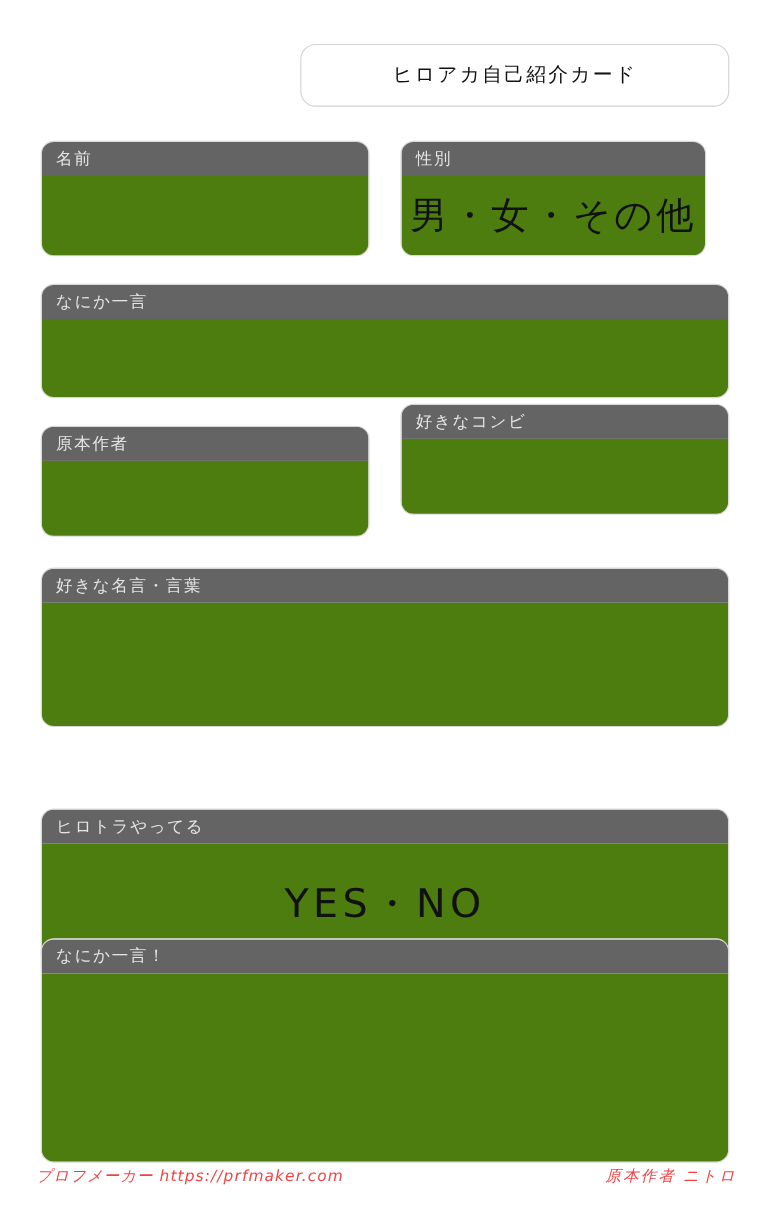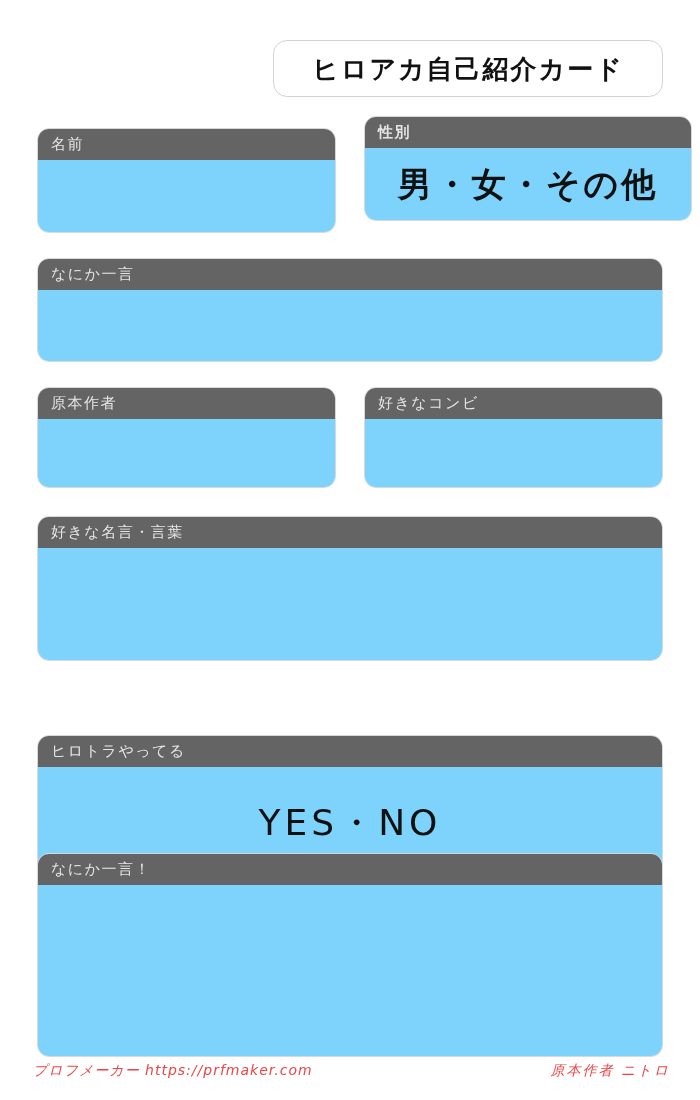--- a/index.html
+++ b/index.html
@@ -19,26 +19,25 @@
   .title-pill {
     position:absolute;
     left:273px; top:40px;
     width:390px; height:57px;
     border:1px solid #d2d2d2;
     border-radius:14px;
     background:#ffffff;
     display:flex; align-items:center; justify-content:center;
   }
   .title-text {
-    font-size:26px;
+    font-size:18px;
     letter-spacing:2px;
     color:#111111;
     line-height:1;
     white-space:nowrap;
-    font-weight:bold;
   }
 
   
   .field {
     position:absolute;
     background:#ffffff;
     border:1px solid #d8d8d8;
     border-radius:12px;
     overflow:hidden;
   }
@@ -49,41 +48,41 @@
     padding:0 0 0 13px;
   }
   .field-label {
     color:#e5e5e5;
     font-size:15px;
     letter-spacing:1.5px;
     line-height:1;
     white-space:nowrap;
   }
   .field-body {
-    background:#7dd3fc;
+    background:#4d7c0f;
     width:100%;
     display:flex;
     align-items:center;
     justify-content:center;
   }
   .field-value {
     font-size:34px;
     letter-spacing:3px;
     color:#111111;
     line-height:1;
     white-space:nowrap;
   }
   .field-value.small { font-size:36px; letter-spacing:4px; }
 
   
   #f-name      { left:37px;  top:128px; width:299px; height:105px; }
-  #f-gender    { left:364px; top:116px; width:328px; height:105px;font-weight:bold; }
+  #f-gender    { left:364px; top:128px; width:278px; height:105px; }
   #f-oshi      { left:37px;  top:258px; width:626px; height:104px; }
   #f-waza      { left:37px;  top:387px; width:299px; height:101px; }
-  #f-combi     { left:364px; top:387px; width:299px; height:101px; }
+  #f-combi     { left:364px; top:367px; width:299px; height:101px; }
   #f-meigen    { left:37px;  top:516px; width:626px; height:145px; }
   #f-hirotora  { left:37px;  top:687px; width:626px; height:145px;margin-top:48px; }
   #f-hitokoto  { left:37px;  top:853px; width:626px; height:204px; }
 
   #f-name    .field-body,
   #f-oshi    .field-body,
   #f-waza    .field-body,
   #f-combi   .field-body,
   #f-meigen  .field-body,
   #f-hitokoto .field-body { height:100%; }

